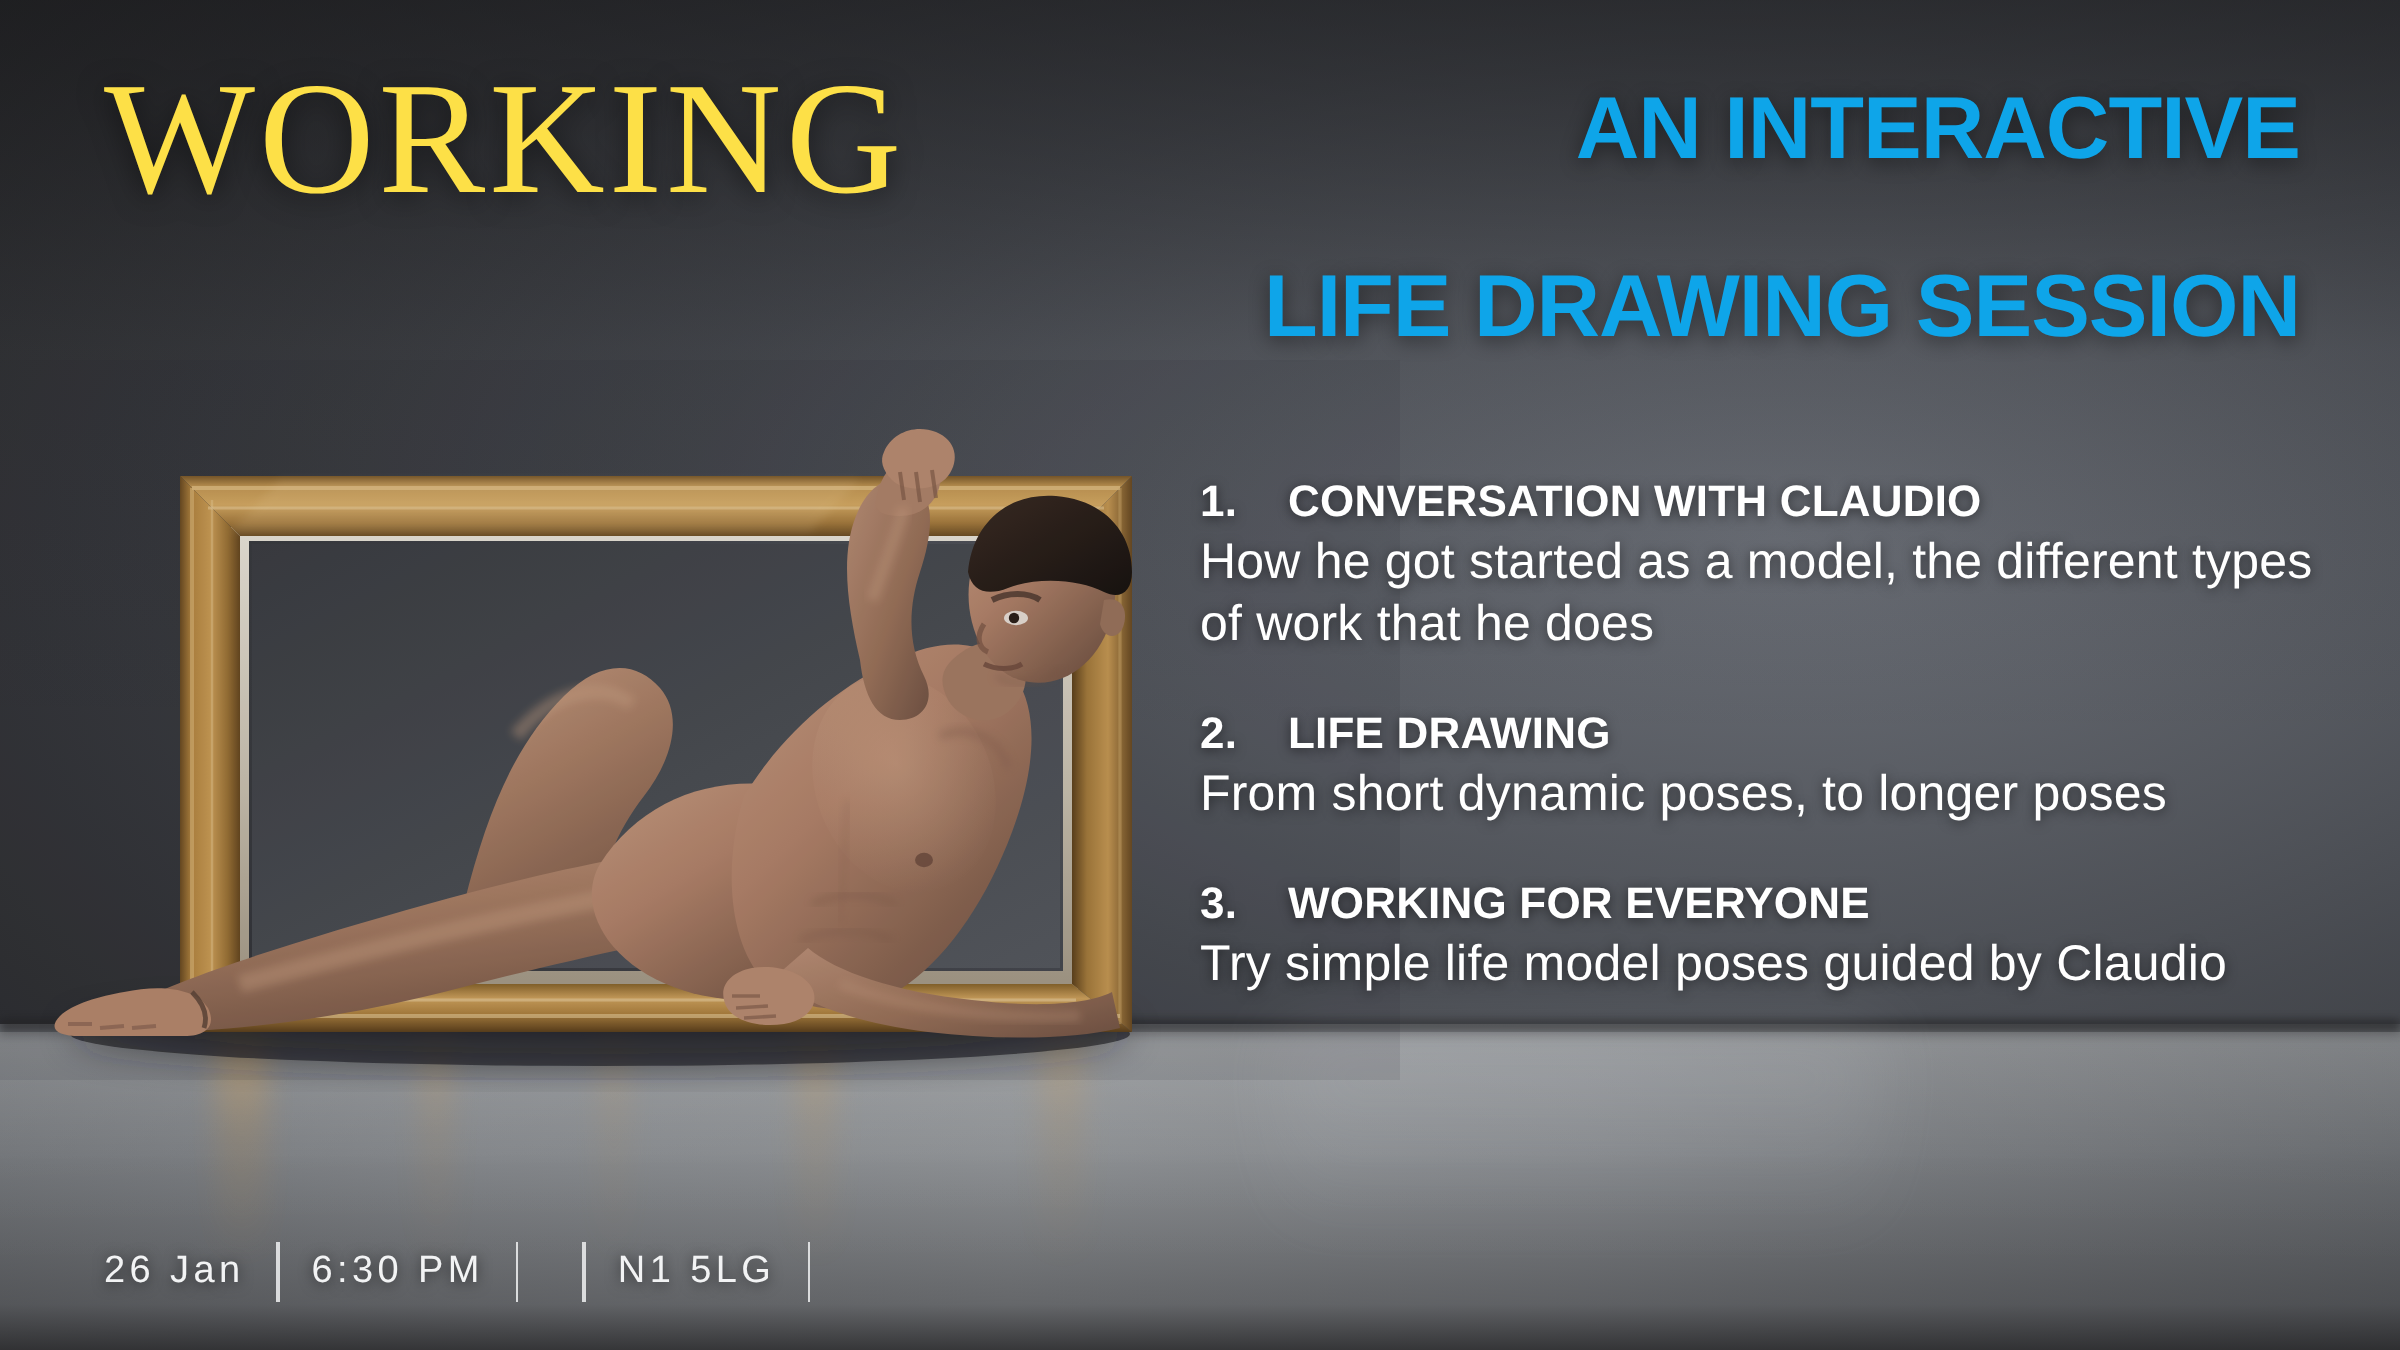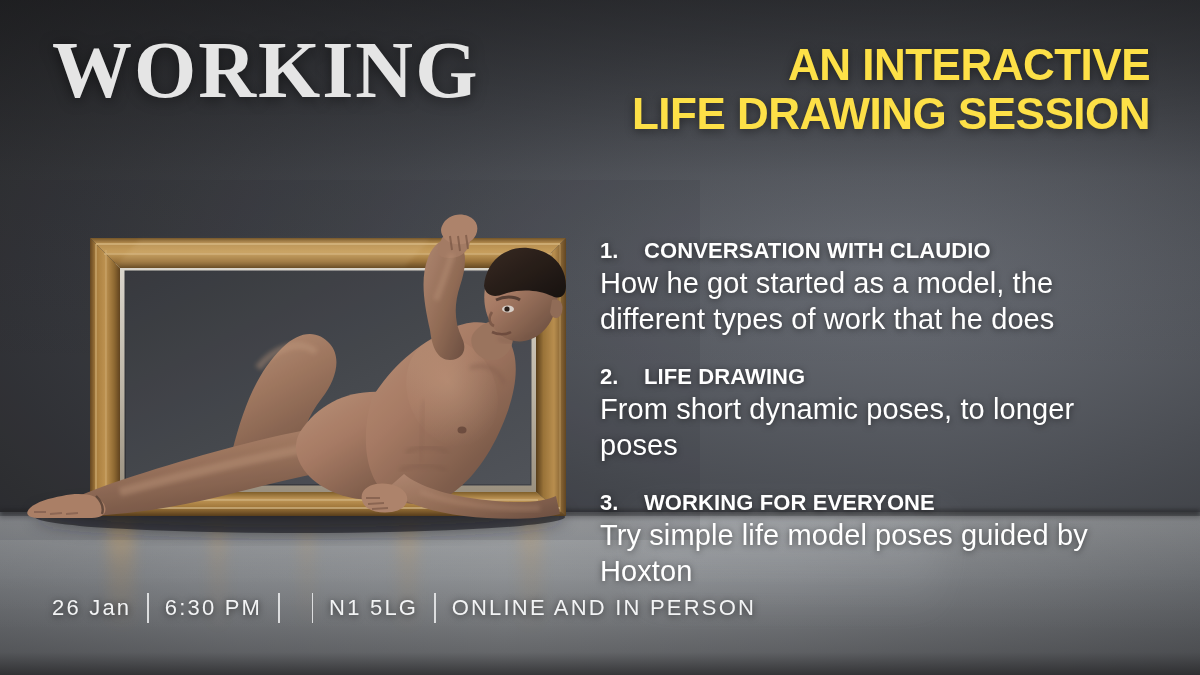--- a/index.html
+++ b/index.html
@@ -39,44 +39,44 @@
   .refl-cool{position:absolute;top:514px;left:640px;width:300px;height:110px;filter:blur(18px);opacity:.22;
     background:linear-gradient(180deg, rgba(210,215,222,.7) 0%, rgba(210,215,222,0) 100%);}
 
   
   .subject{position:absolute;left:0;top:0;width:700px;height:675px;}
   .subject svg{position:absolute;left:0;top:0;}
 
   
   .title{position:absolute;left:52px;top:32px;width:470px;
     font-family:"Liberation Serif","DejaVu Serif",serif;
-    color:#e5e5e5;font-weight:700;font-size:80px;line-height:.95;
+    color:#fde047;font-weight:400;font-size:80px;line-height:.95;
     letter-spacing:2px;text-shadow:0 2px 14px rgba(0,0,0,.5);}
   .title .l2{display:block;}
 
   
   .headline{position:absolute;right:50px;top:40px;width:600px;text-align:right;
-    color:#fde047;font-weight:700;font-size:44px;line-height:1.12;
+    color:#0ea5e9;font-weight:700;font-size:44px;line-height:1.12;
     letter-spacing:-.5px;text-shadow:0 2px 10px rgba(0,0,0,.45);}
-  .headline .l2{display:block;}
+  .headline .l2{display:block;margin-top:40px;}
 
   
   .agenda{position:absolute;left:600px;top:238px;width:560px;color:#fff;
     text-shadow:0 1px 6px rgba(0,0,0,.55);}
   .item{margin-bottom:26px;}
   .item:last-child{margin-bottom:0;}
   .item-head{display:flex;align-items:baseline;font-weight:700;font-size:22px;letter-spacing:.1px;}
   .item-num{width:44px;flex:0 0 44px;}
   .item-title{flex:1 1 auto;}
-  .item-desc{font-size:29px;font-weight:400;line-height:1.24;margin-top:2px;letter-spacing:.1px;}
-
-  
-  .footer{position:absolute;left:52px;bottom:52px;right:40px;
+  .item-desc{font-size:25px;font-weight:400;line-height:1.24;margin-top:2px;letter-spacing:.1px;}
+
+  
+  .footer{position:absolute;left:52px;bottom:24px;right:40px;
     display:flex;align-items:center;color:#f2f3f4;
-    font-size:22px;font-weight:400;letter-spacing:2.2px;
+    font-size:19px;font-weight:400;letter-spacing:2.2px;
     text-shadow:0 1px 7px rgba(0,0,0,.6);}
   .fchunk{white-space:nowrap;}
   .fsep{display:inline-block;width:1.5px;height:30px;background:#e8e9ea;
     margin:0 16px;opacity:.9;flex:0 0 auto;}
 </style>
 </head>
 <body>
 
 <div class="poster">
 
@@ -319,29 +319,28 @@
         <span class="item-title">LIFE DRAWING</span>
       </div>
       <div class="item-desc">From short dynamic poses, to longer poses</div>
     </div>
 
     <div class="item">
       <div class="item-head">
         <span class="item-num">3.</span>
         <span class="item-title">WORKING FOR EVERYONE</span>
       </div>
-      <div class="item-desc">Try simple life model poses guided by Hoxton</div>
+      <div class="item-desc">Try simple life model poses guided by Claudio</div>
     </div>
 
   </div>
 
   <div class="footer">
     <span class="fchunk">26 Jan</span>
     <span class="fsep"></span>
     <span class="fchunk">6:30 PM</span>
     <span class="fsep"></span>
     <span class="fsep"></span>
     <span class="fchunk">N1 5LG</span>
     <span class="fsep"></span>
-    <span class="fchunk">ONLINE AND IN PERSON</span>
   </div>
 
 </div>
 
 </body></html>

